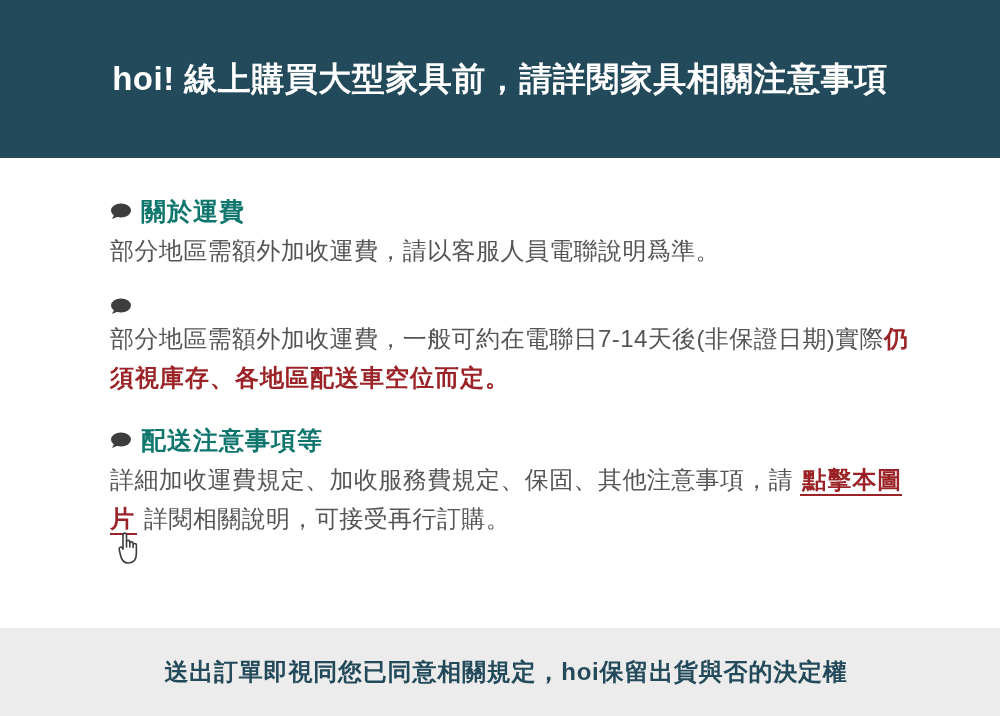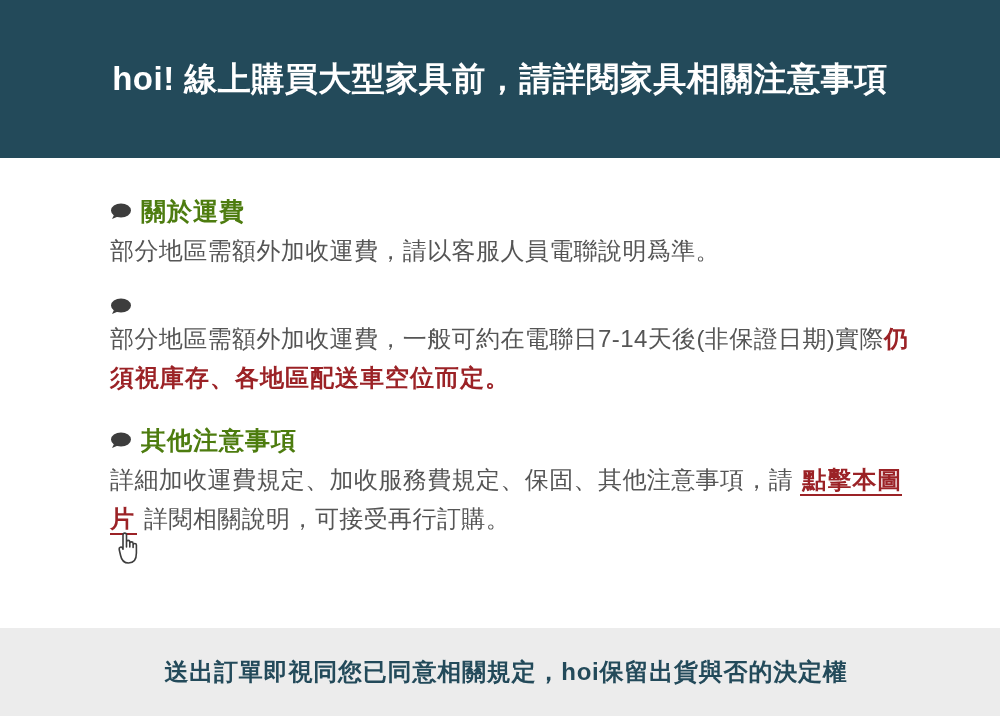--- a/index.html
+++ b/index.html
@@ -55,21 +55,21 @@
     display: inline-block;
     width: 22px;
     height: 16px;
     position: relative;
     flex: 0 0 auto;
   }
   .bullet-icon svg {
     display: block;
   }
   .section-title {
-    color: #4d7c0f;
+    color: #0f766e;
     font-size: 25px;
     font-weight: bold;
     letter-spacing: 1px;
     line-height: 1.2;
   }
   .section-body {
     color: #555555;
     font-size: 24px;
     line-height: 1.62;
     letter-spacing: 0.4px;
@@ -160,21 +160,21 @@
     </div>
 
     <div class="section">
       <div class="section-head">
         <span class="bullet-icon">
           <svg width="22" height="16" viewBox="0 0 22 16" xmlns="http://www.w3.org/2000/svg">
             <ellipse cx="11" cy="7.5" rx="10" ry="7" fill="#3d3d3d"></ellipse>
             <path d="M4 12 L2 16 L8 13.5 Z" fill="#3d3d3d"></path>
           </svg>
         </span>
-        <span class="section-title">其他注意事項</span>
+        <span class="section-title">配送注意事項等</span>
       </div>
       <div class="section-body">
         <span>詳細加收運費規定、加收服務費規定、保固、其他注意事項，請</span> <span class="link-emph">點擊本圖片</span><span class="cursor-wrap"><span class="cursor-hand">
           <svg width="34" height="40" viewBox="0 0 34 40" xmlns="http://www.w3.org/2000/svg">
             <g fill="#ffffff" stroke="#3d3d3d" stroke-width="1.6" stroke-linejoin="round">
               <path d="M8 6 C8 3.5 11.5 3.5 11.5 6 L11.5 18 L11.5 13 C11.5 10.8 14.8 10.8 14.8 13 L14.8 18 L14.8 14.5 C14.8 12.3 18.1 12.3 18.1 14.5 L18.1 18.5 L18.1 16 C18.1 13.9 21.4 13.9 21.4 16 L21.4 24 C21.4 30.5 18.5 34 13.5 34 C9 34 6.5 31 5.6 26.5 L4.2 20.5 C3.6 18.2 6.6 17 7.6 19.2 L8 20.3 Z"></path>
             </g>
           </svg>
         </span></span> <span>詳閱相關說明，可接受再行訂購。</span>
       </div>

